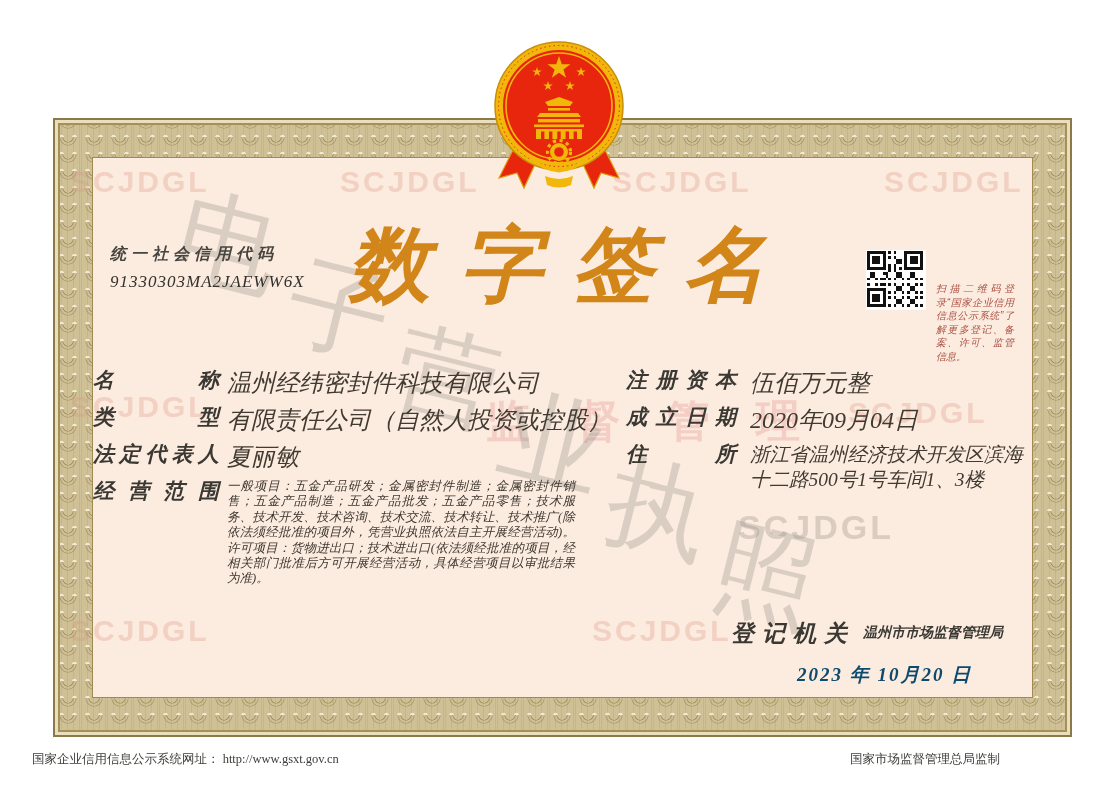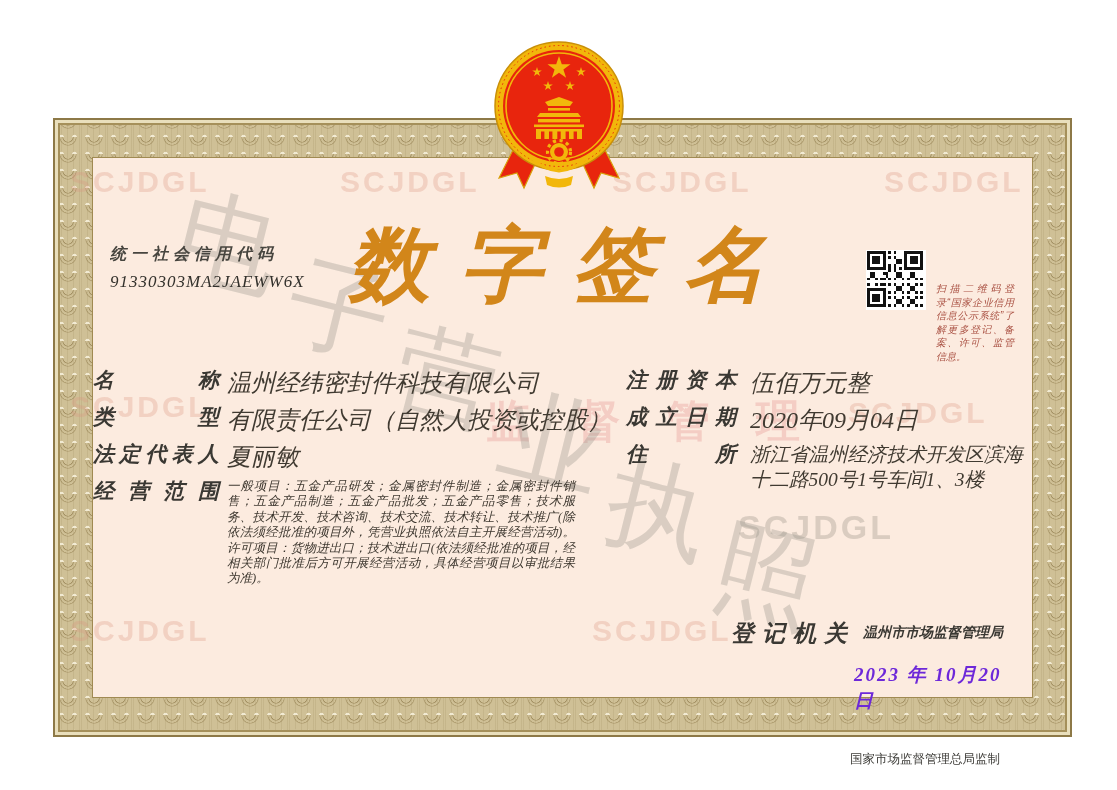--- a/index.html
+++ b/index.html
@@ -72,22 +72,22 @@
   .row-scope{left:93px;top:479px;}
   .scope-val{margin-left:8px;width:348px;font-size:12.5px;line-height:15.4px;
     color:#3e3830;text-align:justify;font-family:"Liberation Serif","DejaVu Serif",serif;}
   .row-capital{left:626px;top:368px;} .row-capital .fvalue{margin-left:14px;}
   .row-estdate{left:626px;top:405px;} .row-estdate .fvalue{margin-left:14px;}
   .row-address{left:626px;top:442px;} .row-address .fvalue{margin-left:14px;width:288px;line-height:25px;font-size:19.5px;}
   .row-authority{left:731px;top:620px;align-items:center;}
   .row-authority .flabel{width:118px;font-size:23px;letter-spacing:2px;}
   .row-authority .fvalue{margin-left:14px;font-size:14px;font-weight:bold;
     font-family:"Liberation Sans","DejaVu Sans",sans-serif;color:#3a3833;}
-  .issue-date{position:absolute;left:854px;top:662px;font-size:19px;letter-spacing:2px;
-    color:#6d28d9;font-weight:bold;font-family:"Liberation Serif","DejaVu Serif",serif;}
+  .issue-date{position:absolute;left:797px;top:662px;font-size:19px;letter-spacing:2px;
+    color:#0c4a6e;font-weight:bold;font-family:"Liberation Serif","DejaVu Serif",serif;}
   .signature{position:absolute;left:93px;top:681px;font-size:10px;letter-spacing:.3px;
     color:#6f675c;font-family:"Liberation Serif","DejaVu Serif",serif;white-space:nowrap;}
 
   .footer-left{position:absolute;left:32px;top:751px;font-size:12.5px;color:#3e3d39;
     font-family:"Liberation Serif","DejaVu Serif",serif;}
   .footer-right{position:absolute;right:29px;top:751px;font-size:12.5px;color:#3e3d39;}
 </style>
 </head>
 <body>
 
@@ -293,14 +293,15 @@
     </div>
 
     <div class="row row-authority">
       <span class="flabel">登记机关</span>
       <span class="fvalue">温州市市场监督管理局</span>
     </div>
     <div class="issue-date">2023 年 10月20 日</div>
 
   </div>
 
+  <div class="footer-left">国家企业信用信息公示系统网址：  http://www.gsxt.gov.cn</div>
   <div class="footer-right">国家市场监督管理总局监制</div>
 </div>
 
 </body></html>

